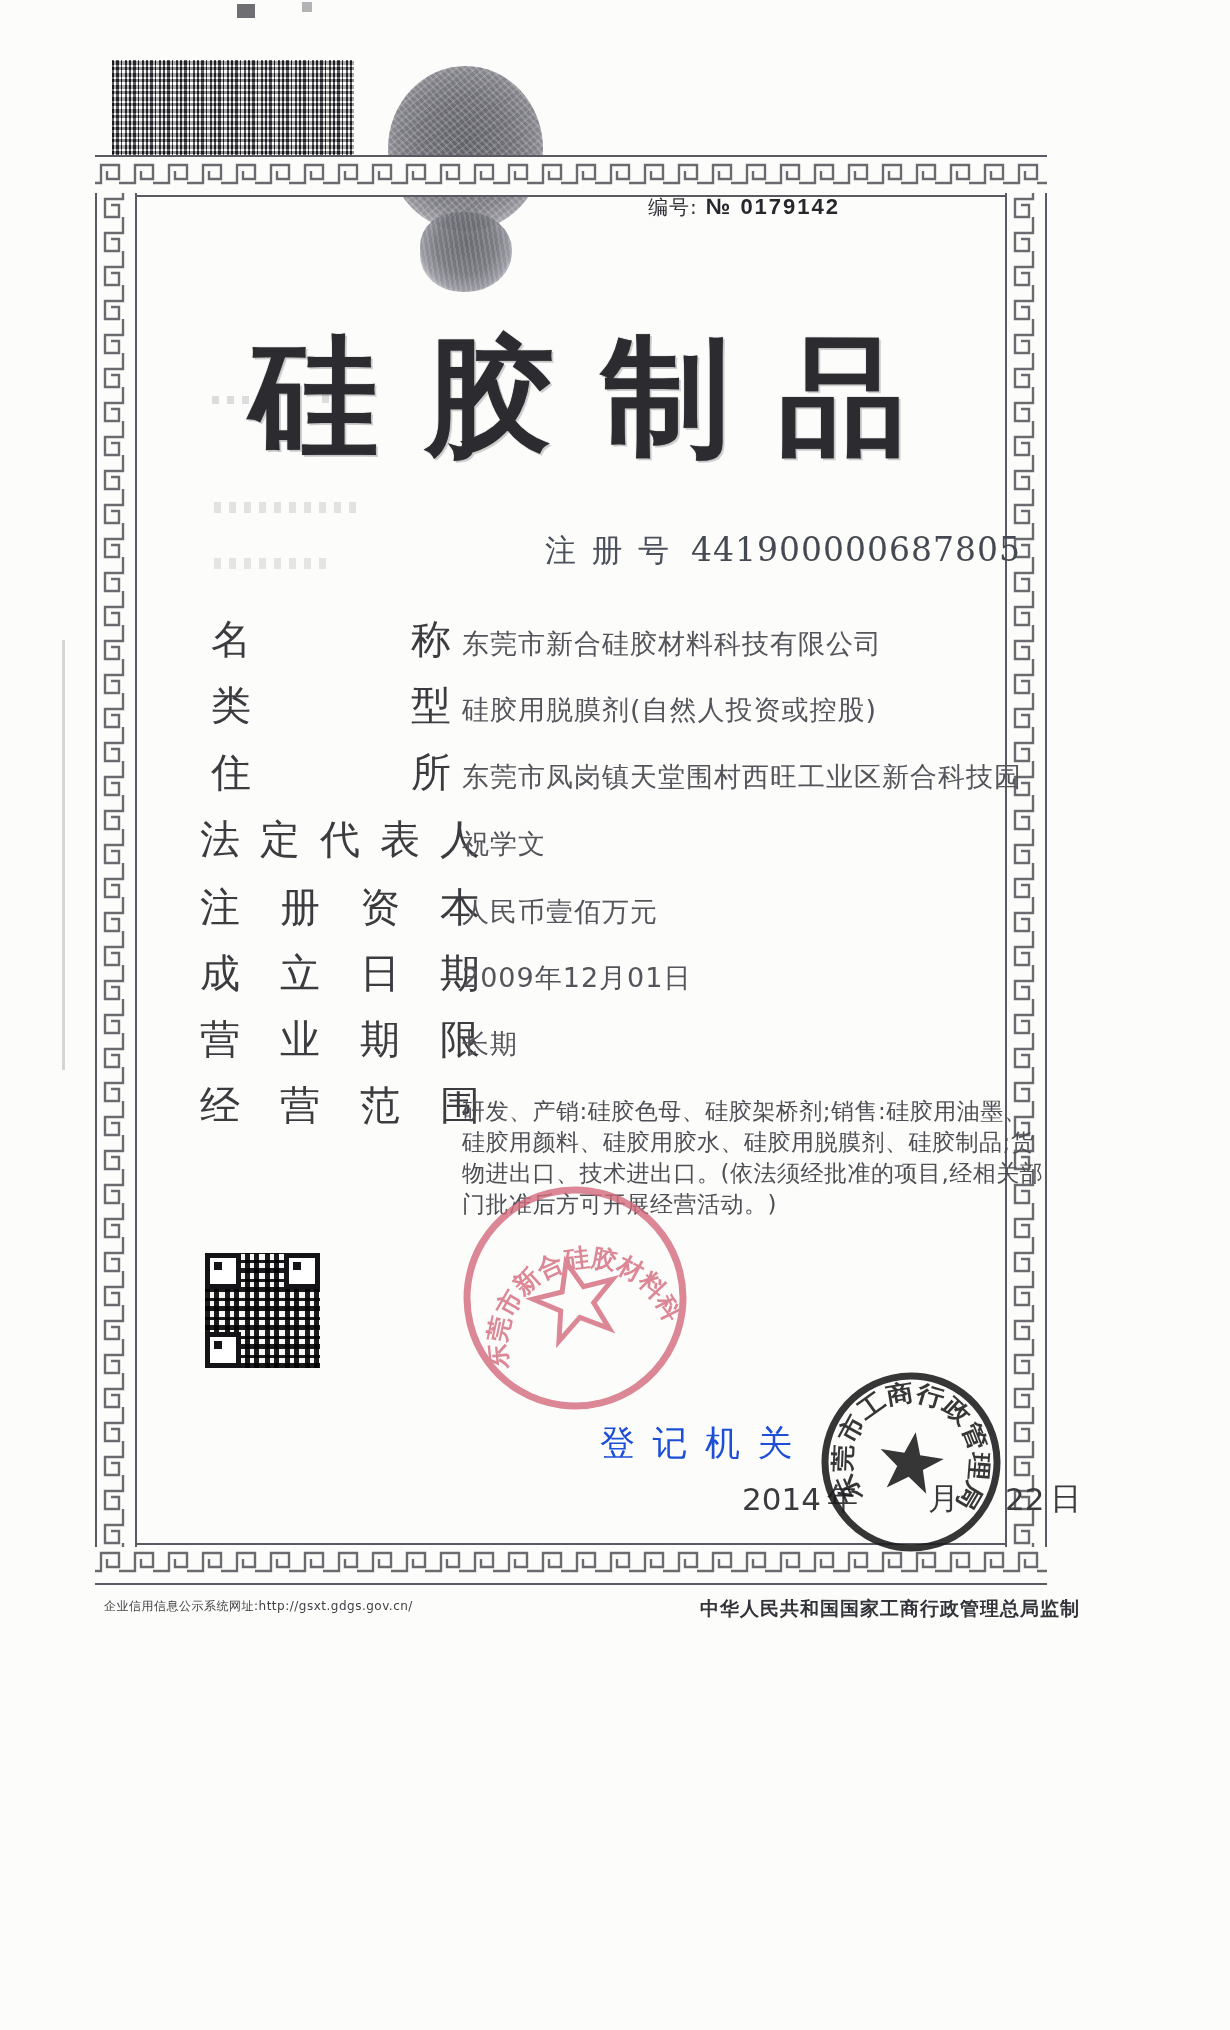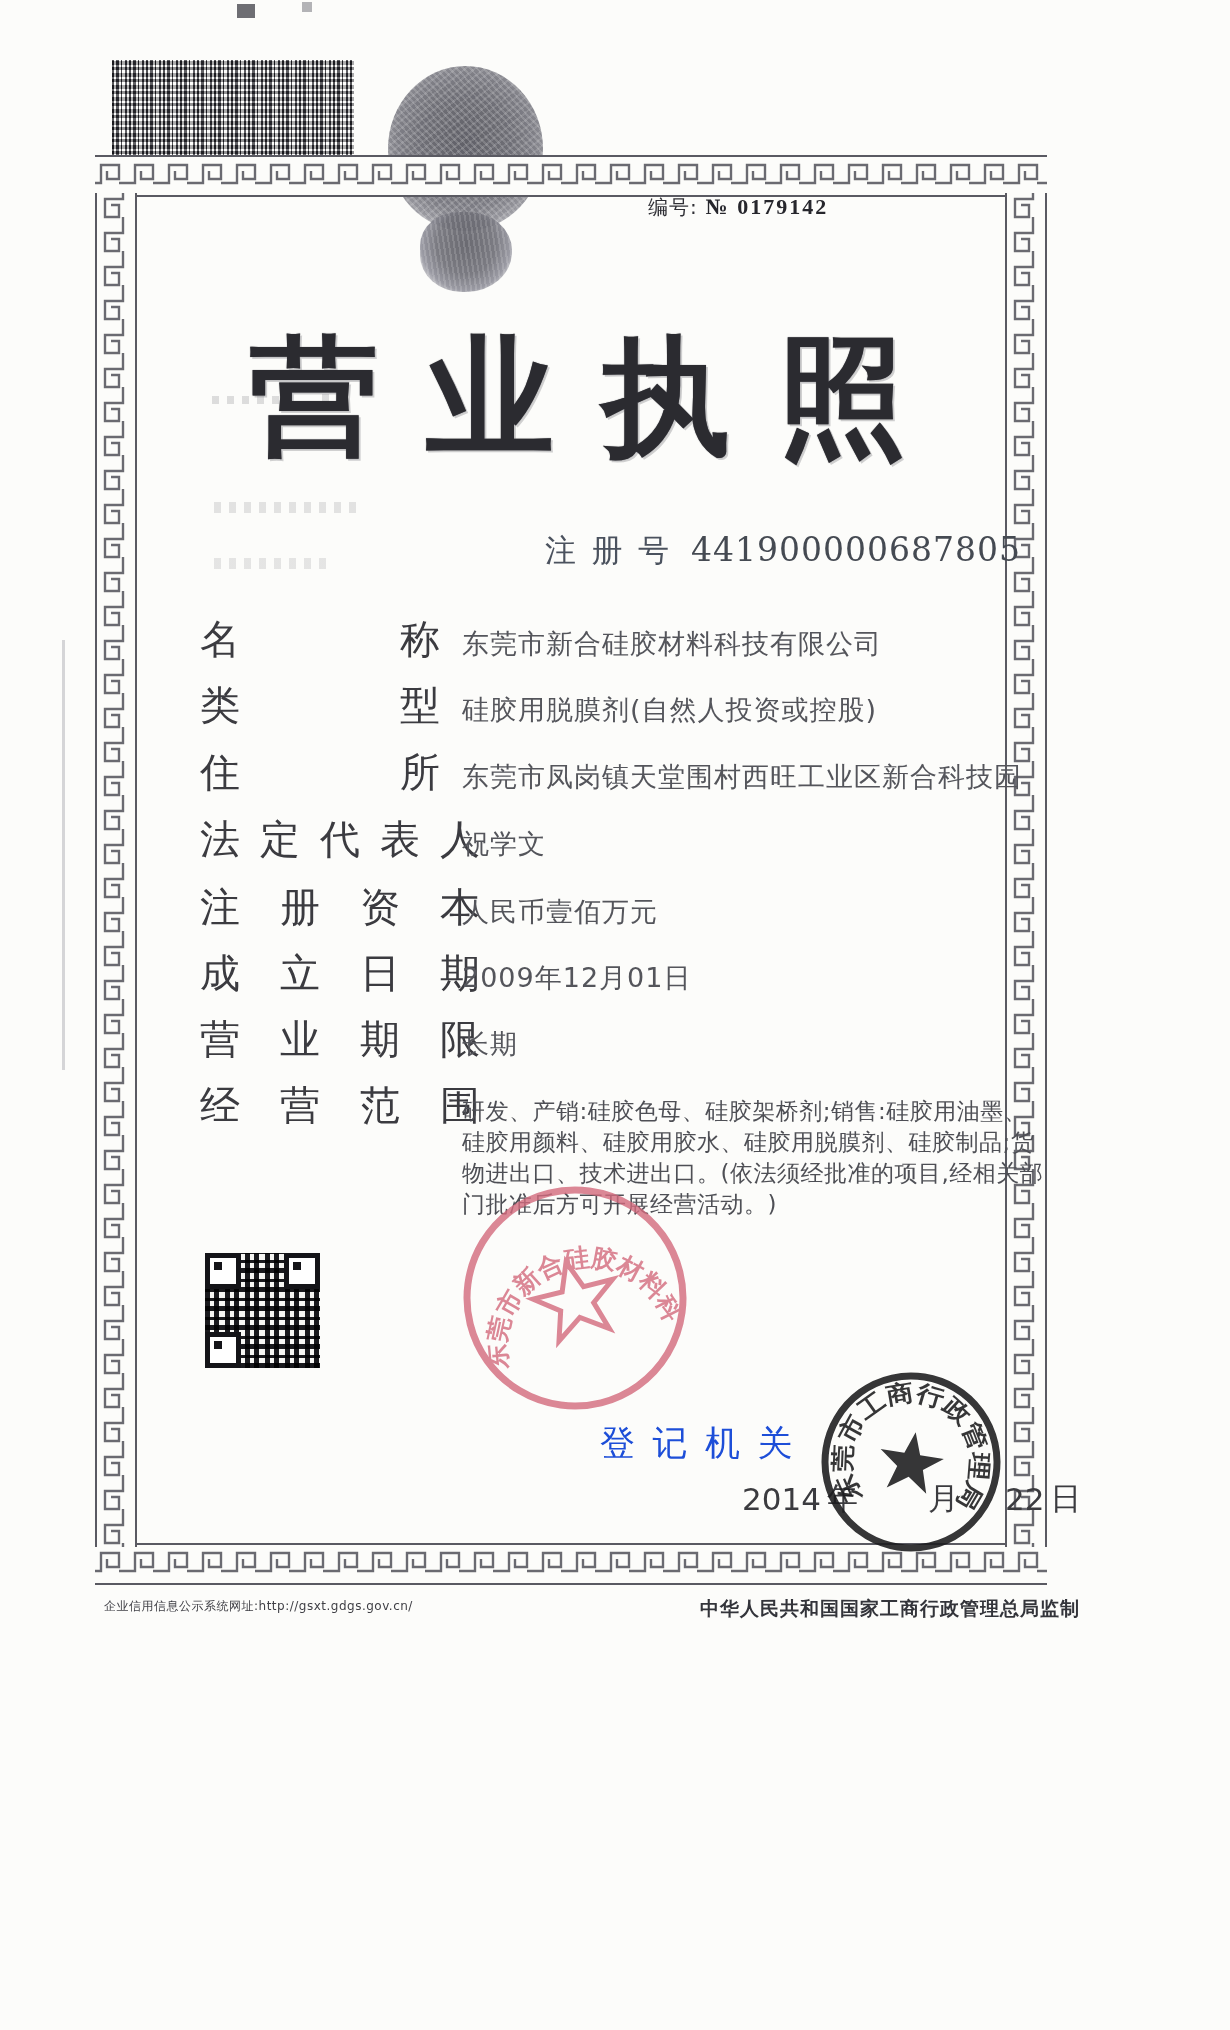--- a/index.html
+++ b/index.html
@@ -52,37 +52,37 @@
   .strip-h{left:0;width:952px;height:38px;border-top:2px solid #5a5a62;border-bottom:2px solid #5a5a62;}
   .strip-top{top:0;}
   .strip-bottom{bottom:0;}
   .strip-v{top:38px;height:1354px;width:38px;border-left:2px solid #5a5a62;border-right:2px solid #5a5a62;}
   .strip-left{left:0;}
   .strip-right{right:0;}
   .strip svg{display:block;width:100%;height:100%;}
 
   
   .serial{left:648px;top:194px;font-size:20px;color:#2f2f35;letter-spacing:1px;white-space:nowrap;}
-  .serial .no{font-family:Liberation Serif, serif;font-weight:700;font-size:22px;letter-spacing:2px;color:#26262c;margin-left:8px;}
+  .serial .no{font-family:Liberation Sans, sans-serif;font-weight:700;font-size:22px;letter-spacing:2px;color:#26262c;margin-left:8px;}
 
   
   .title{
     left:250px;top:312px;width:760px;
     font-size:128px;font-weight:800;letter-spacing:48px;white-space:nowrap;
     color:#2b2b30;text-shadow:2px 2px 0 rgba(95,95,102,.28),0 0 1px #4c4c52;
   }
 
   
   .regline{left:545px;top:530px;white-space:nowrap;text-align:center;}
   .regline .rlabel{font-size:31px;color:#4b525e;font-weight:500;}
   .regline .rnum{font-family:"DejaVu Serif","Liberation Serif",serif;font-size:33px;color:#454a52;letter-spacing:1px;margin-left:22px;}
 
   
   .row{position:absolute;left:200px;display:flex;align-items:baseline;}
-  .flabel{display:inline-block;width:262px;font-size:40px;font-weight:500;color:#3b3b40;white-space:nowrap;flex:0 0 262px;}
+  .flabel{display:inline-block;width:262px;font-size:40px;font-weight:500;color:#3b3b40;white-space:nowrap;flex:0 0 262px;text-align:center;}
   .fvalue{font-size:27px;color:#54555b;letter-spacing:1px;white-space:nowrap;}
   .fvalue.scope{white-space:normal;width:585px;font-size:23px;line-height:31px;letter-spacing:.5px;color:#4e4f55;}
 
   
   .qr{
     left:205px;top:1253px;width:115px;height:115px;background-color:#f6f6f3;
     background-image:
       repeating-linear-gradient(0deg,#1b1b1f 0 5px,transparent 5px 10px,#1b1b1f 10px 13px,transparent 13px 19px),
       repeating-linear-gradient(90deg,#1b1b1f 0 5px,transparent 5px 9px,#1b1b1f 9px 14px,transparent 14px 20px);
     background-blend-mode:multiply;
@@ -165,21 +165,21 @@
         </defs>
         <rect width="100%" height="100%" fill="url(#mv-right)"></rect>
       </svg>
   </div>
 </div>
 
 <div class="abs serial">
   <span>编号:</span><span class="no">№ 0179142</span>
 </div>
 
-<div class="abs title">营业执照</div>
+<div class="abs title">硅胶制品</div>
 
 <div class="abs regline">
   <span class="rlabel">注 册 号</span><span class="rnum">441900000687805</span>
 </div>
 
 <div class="row" style="top:612px">
   <span class="flabel">名　　　　称</span>
   <span class="fvalue">东莞市新合硅胶材料科技有限公司</span>
 </div>
 <div class="row" style="top:678px">

